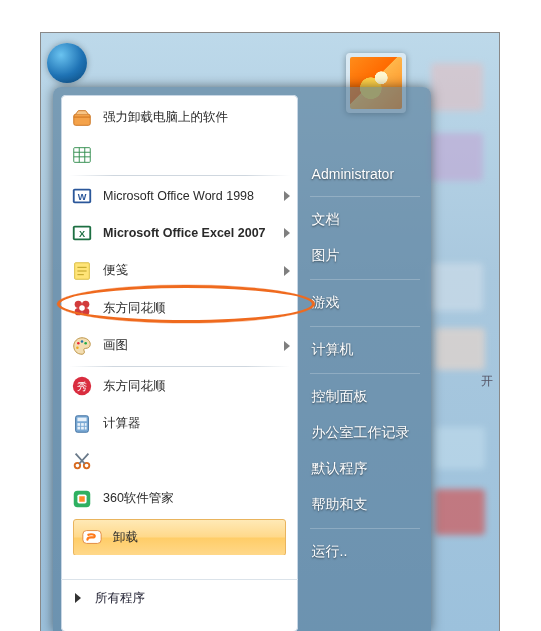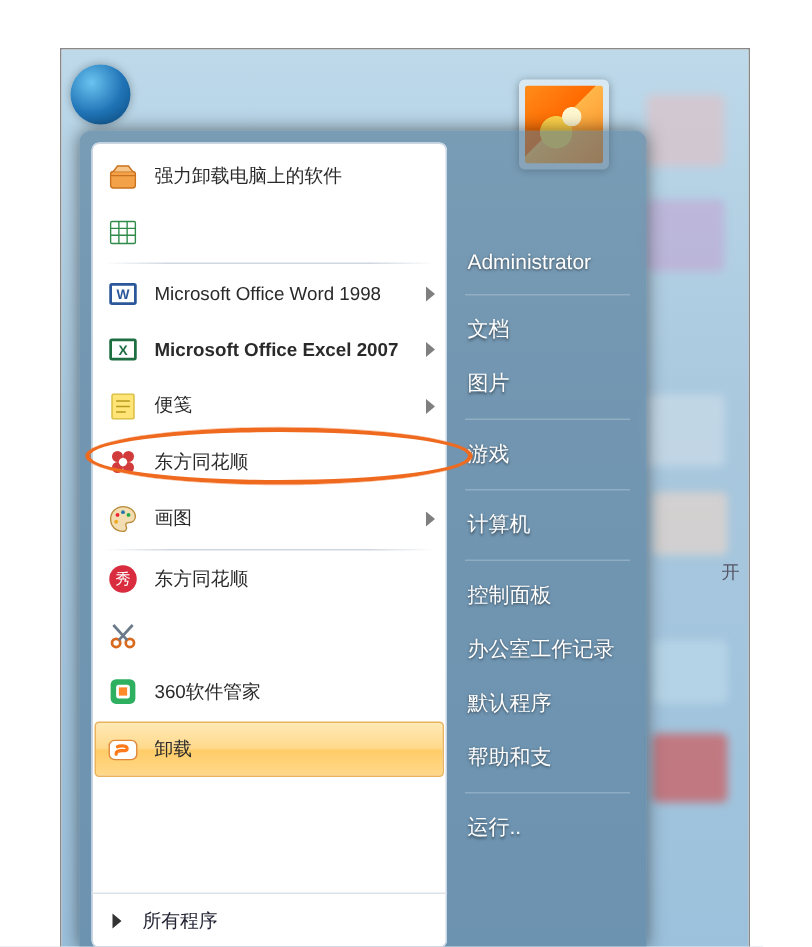--- a/index.html
+++ b/index.html
@@ -116,29 +116,29 @@
   .sep {
     height: 1px;
     margin: 1px 6px;
     background: linear-gradient(90deg, rgba(0,0,0,0) 0%, #cfd7df 20%, #cfd7df 80%, rgba(0,0,0,0) 100%);
   }
   .item.selected {
     background: linear-gradient(180deg, #ffe9b6 0%, #ffd98b 48%, #ffcd68 52%, #ffd88a 100%);
     border: 1px solid #e9b45d;
     border-radius: 3px;
     height: 35px;
-    margin: 1px 0;
+    margin: 1px 10px;
     padding-left: 7px;
   }
   .all-programs {
     border-top: 1px solid #dbe3ea;
     display: flex;
     align-items: center;
     height: 36px;
-    padding: 0 8px 0 10px;
+    padding: 0 8px 16px 10px;
     font-size: 12.5px;
     color: #223;
     flex: none;
   }
   .all-programs .tri {
     width: 0; height: 0; margin-right: 14px; margin-left:4px;
     border-top: 5px solid transparent;
     border-bottom: 5px solid transparent;
     border-left: 6px solid #333;
   }
@@ -316,20 +316,37 @@
               </div>
               <div class="sep"></div>
               <div class="item">
                 <span class="ico">
                   <svg viewBox="0 0 24 24" width="22" height="22">
                     <circle cx="12" cy="12" r="10" fill="#d92d3f"></circle>
                     <text x="12" y="16" text-anchor="middle" font-size="11" fill="#fff" font-family="Microsoft YaHei">秀</text>
                   </svg>
                 </span>
                 <span class="lbl">东方同花顺</span>
+              </div>
+              <div class="item">
+                <span class="ico">
+                  <svg viewBox="0 0 24 24" width="22" height="22">
+                    <rect x="5" y="3" width="14" height="18" rx="2" fill="#7aa9d4" stroke="#3e6fa0"></rect>
+                    <rect x="7" y="5" width="10" height="4" fill="#e8f1fa"></rect>
+                    <g fill="#e8f1fa">
+                      <rect x="7" y="11" width="3" height="3"></rect>
+                      <rect x="11" y="11" width="3" height="3"></rect>
+                      <rect x="15" y="11" width="2" height="3"></rect>
+                      <rect x="7" y="15" width="3" height="3"></rect>
+                      <rect x="11" y="15" width="3" height="3"></rect>
+                      <rect x="15" y="15" width="2" height="3"></rect>
+                    </g>
+                  </svg>
+                </span>
+                <span class="lbl">计算器</span>
               </div>
               <div class="item">
                 <span class="ico">
                   <svg viewBox="0 0 24 24" width="22" height="22">
                     <circle cx="7" cy="17" r="3" fill="none" stroke="#d86a1e" stroke-width="2"></circle>
                     <circle cx="17" cy="17" r="3" fill="none" stroke="#d86a1e" stroke-width="2"></circle>
                     <path d="M9 15L19 4M15 15L5 4" stroke="#6a7a8a" stroke-width="2"></path>
                   </svg>
                 </span>
               </div>

